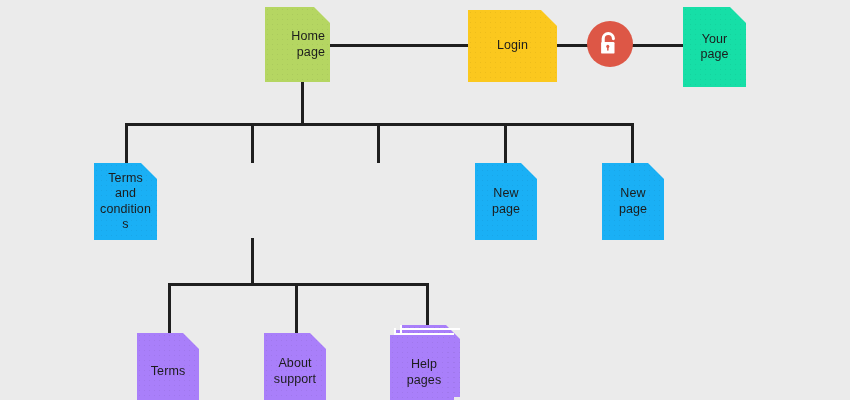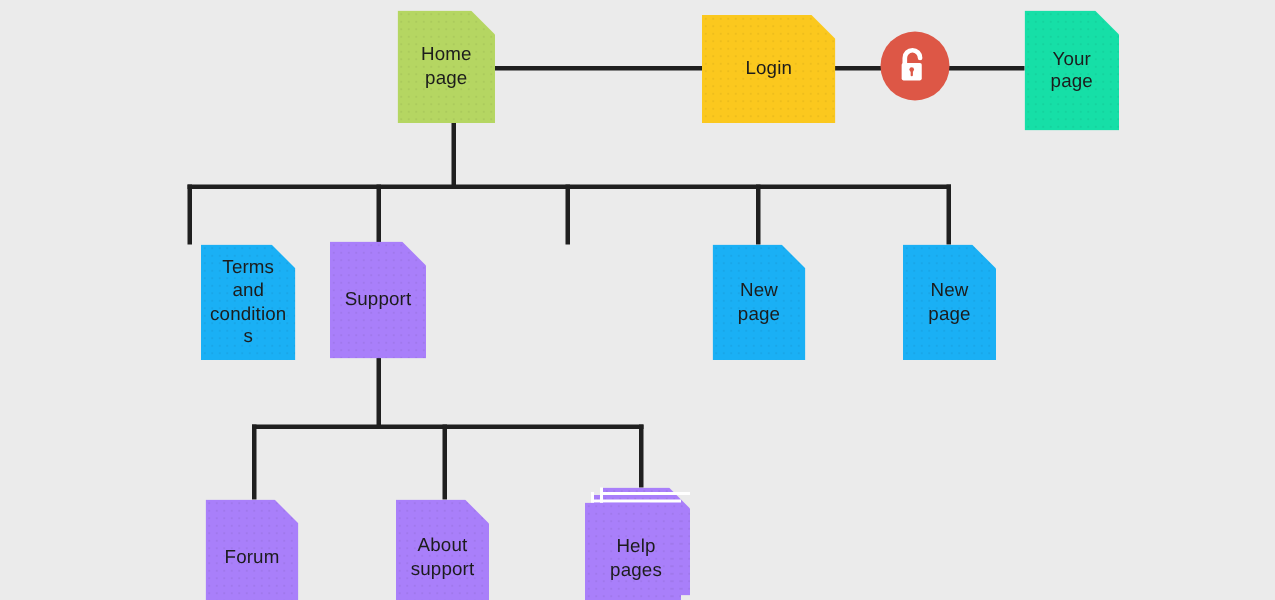--- a/index.html
+++ b/index.html
@@ -85,21 +85,21 @@
   <div class="line v" style="left:631px;top:123px;height:40px;"></div>
 
   <div class="line v" style="left:251px;top:238px;height:48px;"></div>
 
   <div class="line h" style="left:168px;top:283px;width:261px;"></div>
 
   <div class="line v" style="left:168px;top:283px;height:50px;"></div>
   <div class="line v" style="left:295px;top:283px;height:50px;"></div>
   <div class="line v" style="left:426px;top:283px;height:42px;"></div>
 
-  <div class="node" style="left:265px;top:7px;width:65px;height:75px;">
+  <div class="node" style="left:265px;top:7px;width:65px;height:75px;text-align:right;">
     <div class="sheet" style="background:#b5d662;">
       <div class="dots"></div>
     </div>
     <div class="label">Home page</div>
   </div>
 
   <div class="node" style="left:468px;top:10px;width:89px;height:72px;">
     <div class="sheet" style="background:#fbc81e;">
       <div class="dots"></div>
     </div>
@@ -118,54 +118,48 @@
     </svg>
   </div>
 
   <div class="node" style="left:683px;top:7px;width:63px;height:80px;">
     <div class="sheet" style="background:#16dfa7;">
       <div class="dots"></div>
     </div>
     <div class="label">Your page</div>
   </div>
 
-  <div class="node" style="left:94px;top:163px;width:63px;height:77px;margin-left:40px;">
+  <div class="node" style="left:94px;top:163px;width:63px;height:77px;">
     <div class="sheet" style="background:#1ab0f5;">
       <div class="dots"></div>
     </div>
     <div class="label">Terms and conditions</div>
   </div>
 
-  <div class="node" style="left:220px;top:161px;width:64px;height:78px;">
-    <div class="sheet" style="background:#a97ffa;">
-      <div class="dots"></div>
-    </div>
-    <div class="label">Support</div>
-  </div>
 
 
   <div class="node" style="left:475px;top:163px;width:62px;height:77px;">
     <div class="sheet" style="background:#1ab0f5;">
       <div class="dots"></div>
     </div>
     <div class="label">New page</div>
   </div>
 
   <div class="node" style="left:602px;top:163px;width:62px;height:77px;">
     <div class="sheet" style="background:#1ab0f5;">
       <div class="dots"></div>
     </div>
     <div class="label">New page</div>
   </div>
 
   <div class="node" style="left:137px;top:333px;width:62px;height:77px;">
     <div class="sheet" style="background:#a97ffa;">
       <div class="dots"></div>
     </div>
-    <div class="label">Forum</div>
+    <div class="label">Terms</div>
   </div>
 
   <div class="node" style="left:264px;top:333px;width:62px;height:77px;">
     <div class="sheet" style="background:#a97ffa;">
       <div class="dots"></div>
     </div>
     <div class="label">About support</div>
   </div>
 
   <div class="node stack" style="left:390px;top:325px;width:72px;height:85px;">

